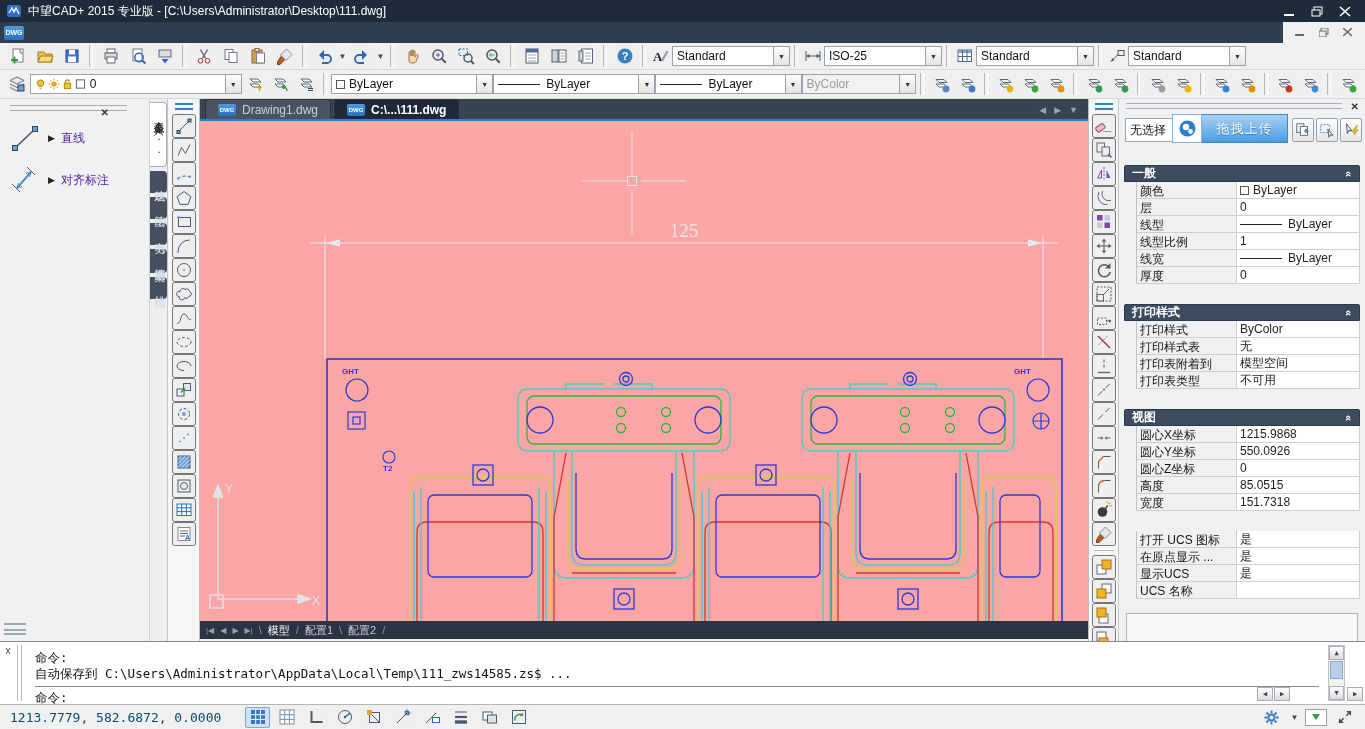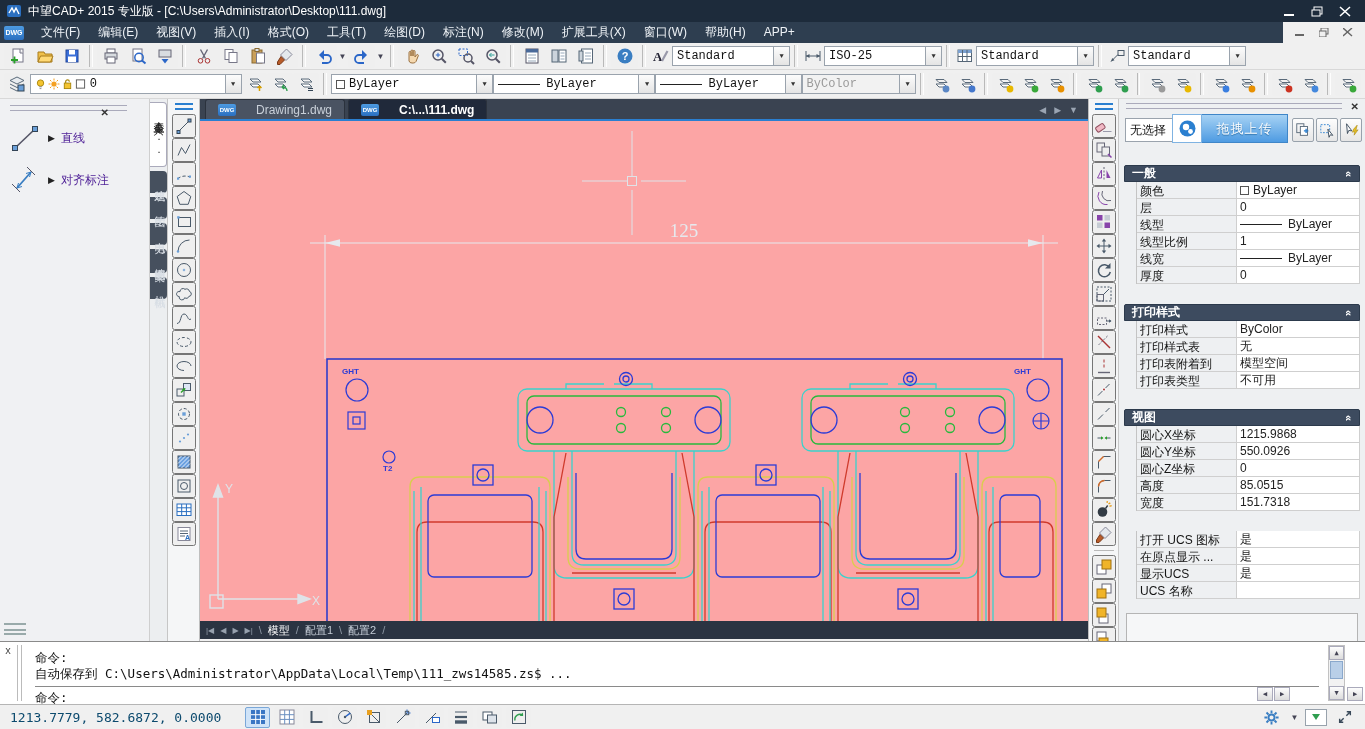--- a/index.html
+++ b/index.html
@@ -16,21 +16,21 @@
 .dwg-badge{width:20px;height:14px;background:linear-gradient(#4d9be2,#2a6fc0);border-radius:2px;color:#fff;font-size:7px;font-weight:bold;display:flex;align-items:center;justify-content:center;margin-right:8px;}
 .mi{padding:0 9px;line-height:21px;cursor:default;white-space:nowrap;}
 .mdi{margin-left:auto;height:21px;background:#f0f0f0;display:flex;align-items:center;gap:14px;padding:0 12px;}
 
 .toolbar{display:flex;align-items:center;background:#f0f0f0;border-bottom:1px solid #d8d8d8;padding:0 4px;}
 #toolbar1{height:27px;}
 #toolbar2{height:29px;}
 .tb-btn{width:27px;height:23px;display:flex;align-items:center;justify-content:center;border:1px solid transparent;border-radius:2px;}
 .drop{width:11px;height:23px;display:flex;align-items:center;justify-content:center;font-size:8px;color:#445;}
 .tb-sep{width:4px;height:22px;border-left:1px solid #b9b9b9;border-right:1px solid #fdfdfd;margin:0 4px;}
-.combo{height:20px;background:#fff;border:1px solid #9aa3ad;display:flex;align-items:center;padding-left:4px;font-family:Liberation Mono, monospace;font-size:12px;color:#111;position:relative;}
+.combo{height:20px;background:#fff;border:1px solid #9aa3ad;display:flex;align-items:center;padding-left:4px;font-family:Liberation Sans, sans-serif;font-size:12px;color:#111;position:relative;}
 .combo .cval{flex:1;overflow:hidden;white-space:nowrap;}
 .combo .carrow{width:16px;height:18px;border-left:1px solid #9aa3ad;background:linear-gradient(#fcfcfc,#e4e4e4);display:flex;align-items:center;justify-content:center;font-size:7px;color:#333;margin-left:3px;}
 .combo.disabled{background:#f2f2f2;color:#9a9a9a;}
 .swatch{width:9px;height:9px;border:1px solid #555;background:#fff;margin-right:4px;flex:none;}
 .linepre{width:42px;border-top:1px solid #222;margin-right:6px;flex:none;}
 .lt-ico{display:flex;align-items:center;justify-content:center;margin:0 2px;}
 
 #main{position:absolute;top:99px;left:0;width:1365px;height:542px;}
 #palette{position:absolute;left:0;top:0;width:150px;height:542px;background:#f0f1f3;border-right:1px solid #cfcfcf;padding:4px 0 0 8px;}
 .pal-grip{height:6px;border-top:1px solid #aab;border-bottom:1px solid #aab;margin:2px 22px 6px 2px;position:relative;}
@@ -44,21 +44,21 @@
 .ptab{writing-mode:vertical-rl;text-orientation:upright;width:17px;text-align:center;background:#46505e;color:#d8dee5;font-size:11px;padding:10px 0;margin:0 0 4px 0;border-radius:0 4px 4px 0;letter-spacing:1px;}
 .ptab.active{background:#fff;color:#1a1a1a;border:1px solid #aab;border-left:none;}
 #drawtb{position:absolute;left:168px;top:0;width:32px;height:542px;background:#f5f6f7;border-right:1px solid #bfbfbf;padding-top:2px;}
 #modifytb{position:absolute;left:1088px;top:0;width:30px;height:542px;background:#f5f6f7;border-left:1px solid #bfbfbf;padding-top:2px;}
 .vt-btn{width:24px;height:24px;margin:0 auto;display:flex;align-items:center;justify-content:center;}
 .vgrip{width:18px;height:7px;margin:2px auto 4px;border-top:2px solid #2a7fd0;border-bottom:2px solid #2a7fd0;}
 .vdiv{width:20px;margin:4px auto;border-top:1px solid #b9b9b9;}
 
 #center{position:absolute;left:200px;top:0;width:888px;height:542px;}
 #doctabs{height:22px;background:#3a4351;display:flex;align-items:flex-end;padding-left:5px;border-bottom:2px solid #2a7fd0;}
-.doctab{height:20px;display:flex;align-items:center;gap:20px;padding:0 12px;background:#4a5362;color:#c9d0d9;border:1px solid #2b323d;border-bottom:none;border-radius:3px 3px 0 0;margin-right:3px;white-space:nowrap;}
+.doctab{height:20px;display:flex;align-items:center;gap:6px;padding:0 12px;background:#4a5362;color:#c9d0d9;border:1px solid #2b323d;border-bottom:none;border-radius:3px 3px 0 0;margin-right:3px;white-space:nowrap;}
 .doctab.active{background:#20293a;color:#fff;font-weight:bold;}
 .dwg-ico{width:18px;height:12px;background:linear-gradient(#4d9be2,#2a6fc0);color:#fff;font-size:6px;font-weight:bold;display:flex;align-items:center;justify-content:center;border-radius:2px;flex:none;}
 .tabnav{margin-left:auto;display:flex;gap:8px;color:#9aa4b2;font-size:9px;align-items:center;padding:0 10px 4px 0;}
 #canvas{height:500px;background:#fca5a5;position:relative;overflow:hidden;}
 #layouttabs{height:18px;background:#2b3442;color:#c4ccd6;display:flex;align-items:center;font-size:11px;padding-left:6px;gap:3px;}
 .lt-nav{color:#97a1ae;font-size:8px;margin-right:3px;}
 .ltab{padding:0 3px;}
 .ltab.active{color:#fff;}
 .lt-sep{color:#8d97a4;}
 
@@ -127,35 +127,20 @@
       <span>
           <svg width="12" height="11">
             <path d="M1 1l10 9M11 1L1 10" stroke="#fff" stroke-width="1.6"></path>
           </svg>
         </span>
     </span>
   </div>
 
   <div id="menubar">
     <span class="dwg-badge">DWG</span>
-    <nav id="menu-items" style="display:flex;">
-        <span class="mi">文件(F)</span>
-        <span class="mi">编辑(E)</span>
-        <span class="mi">视图(V)</span>
-        <span class="mi">插入(I)</span>
-        <span class="mi">格式(O)</span>
-        <span class="mi">工具(T)</span>
-        <span class="mi">绘图(D)</span>
-        <span class="mi">标注(N)</span>
-        <span class="mi">修改(M)</span>
-        <span class="mi">扩展工具(X)</span>
-        <span class="mi">窗口(W)</span>
-        <span class="mi">帮助(H)</span>
-        <span class="mi">APP+</span>
-      </nav>
     <span class="mdi">
       <span>
           <svg width="10" height="9">
             <path d="M0 7h9" stroke="#666" stroke-width="2"></path>
           </svg>
         </span>
       <span>
           <svg width="10" height="9">
             <rect x="2" y="0" width="7" height="6" fill="none" stroke="#666"></rect>
             <rect x="0" y="3" width="7" height="6" fill="#f0f0f0" stroke="#666"></rect>

